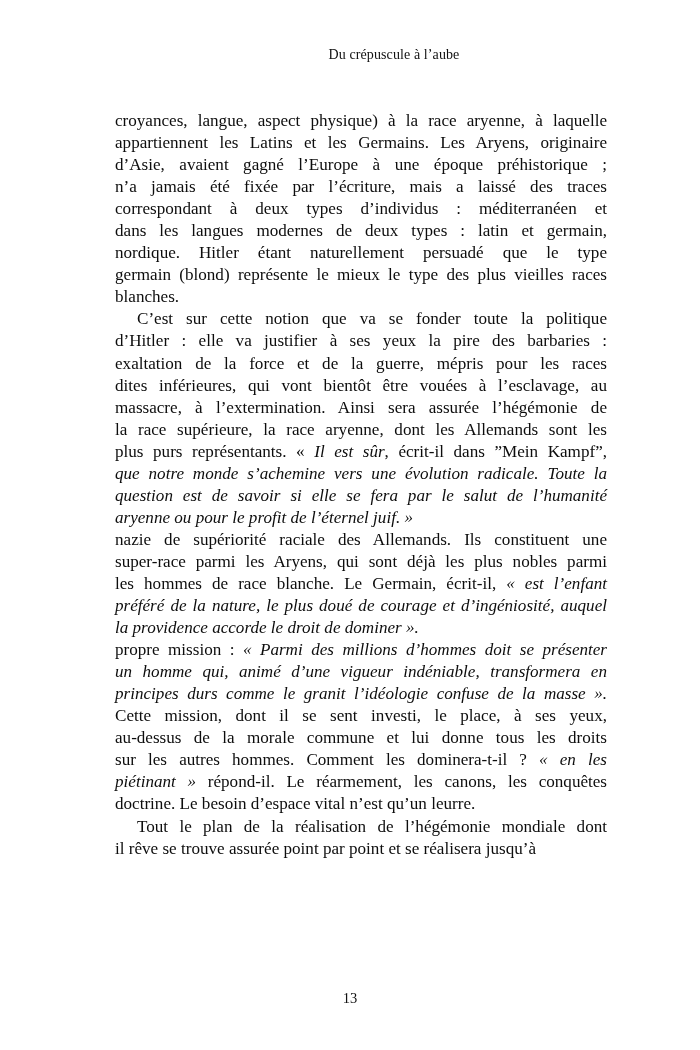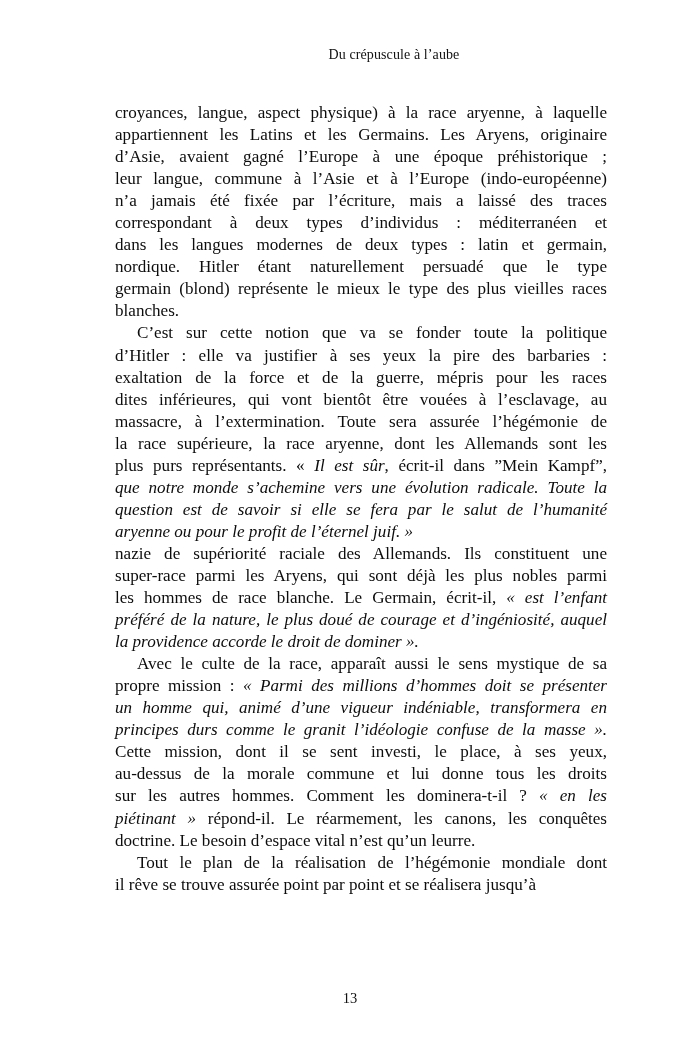--- a/index.html
+++ b/index.html
@@ -22,21 +22,21 @@
     left: 0;
     width: 700px;
     text-align: center;
     font-size: 14px;
     letter-spacing: 0.1px;
     color: #111111;
     padding-left: 44px;
   }
   .body-block {
     position: absolute;
-    top: 102px;
+    top: 110px;
     left: 115px;
     width: 492px;
   }
   
   .para {
     margin: 0;
   }
   .line {
     display: block;
     font-size: 17.1px;
@@ -71,49 +71,47 @@
 
 <div class="page" style="background: rgb(255, 255, 255); color: rgb(13, 13, 13);">
 
   <div class="running-head">Du crépuscule à l’aube</div>
 
   <div class="body-block">
       <p class="para">
         <span class="line"><span>croyances, langue, aspect physique) à la race aryenne, à laquelle</span></span>
         <span class="line"><span>appartiennent les Latins et les Germains. Les Aryens, originaire</span></span>
         <span class="line"><span>d’Asie, avaient gagné l’Europe à une époque préhistorique ;</span></span>
-        <span class="line"><span>leur langue, commune à l’Asie et à l’Europe (indo-européenne)</span></span>
         <span class="line"><span>n’a jamais été fixée par l’écriture, mais a laissé des traces</span></span>
         <span class="line"><span>correspondant à deux types d’individus : méditerranéen et</span></span>
         <span class="line"><span>dans les langues modernes de deux types : latin et germain,</span></span>
         <span class="line"><span>nordique. Hitler étant naturellement persuadé que le type</span></span>
         <span class="line"><span>germain (blond) représente le mieux le type des plus vieilles races</span></span>
         <span class="line flush"><span>blanches.</span></span>
       </p>
       <p class="para">
         <span class="line indent"><span>C’est sur cette notion que va se fonder toute la politique</span></span>
         <span class="line"><span>d’Hitler : elle va justifier à ses yeux la pire des barbaries :</span></span>
         <span class="line"><span>exaltation de la force et de la guerre, mépris pour les races</span></span>
         <span class="line"><span>dites inférieures, qui vont bientôt être vouées à l’esclavage, au</span></span>
-        <span class="line"><span>massacre, à l’extermination. Toute sera assurée l’hégémonie de</span></span>
+        <span class="line"><span>massacre, à l’extermination. Ainsi sera assurée l’hégémonie de</span></span>
         <span class="line"><span>la race supérieure, la race aryenne, dont les Allemands sont les</span></span>
         <span class="line"><span>plus purs représentants. « </span><span class="it">Il est sûr</span><span>, écrit-il dans ”Mein Kampf”,</span></span>
         <span class="line"><span class="it">que notre monde s’achemine vers une évolution radicale. Toute la</span></span>
         <span class="line"><span class="it">question est de savoir si elle se fera par le salut de l’humanité</span></span>
         <span class="line flush"><span class="it">aryenne ou pour le profit de l’éternel juif. »</span></span>
       </p>
       <p class="para">
         <span class="line"><span>nazie de supériorité raciale des Allemands. Ils constituent une</span></span>
         <span class="line"><span>super-race parmi les Aryens, qui sont déjà les plus nobles parmi</span></span>
         <span class="line"><span>les hommes de race blanche. Le Germain, écrit-il, </span><span class="it">« est l’enfant</span></span>
         <span class="line"><span class="it">préféré de la nature, le plus doué de courage et d’ingéniosité, auquel</span></span>
         <span class="line flush"><span class="it">la providence accorde le droit de dominer ».</span></span>
       </p>
       <p class="para">
-        <span class="line indent"><span>Avec le culte de la race, apparaît aussi le sens mystique de sa</span></span>
         <span class="line"><span>propre mission : </span><span class="it">« Parmi des millions d’hommes doit se présenter</span></span>
         <span class="line"><span class="it">un homme qui, animé d’une vigueur indéniable, transformera en</span></span>
         <span class="line"><span class="it">principes durs comme le granit l’idéologie confuse de la masse ».</span></span>
         <span class="line"><span>Cette mission, dont il se sent investi, le place, à ses yeux,</span></span>
         <span class="line"><span>au-dessus de la morale commune et lui donne tous les droits</span></span>
         <span class="line"><span>sur les autres hommes. Comment les dominera-t-il ? </span><span class="it">« en les</span></span>
         <span class="line"><span class="it">piétinant »</span><span> répond-il. Le réarmement, les canons, les conquêtes</span></span>
         <span class="line flush"><span>doctrine. Le besoin d’espace vital n’est qu’un leurre.</span></span>
       </p>
       <p class="para">

